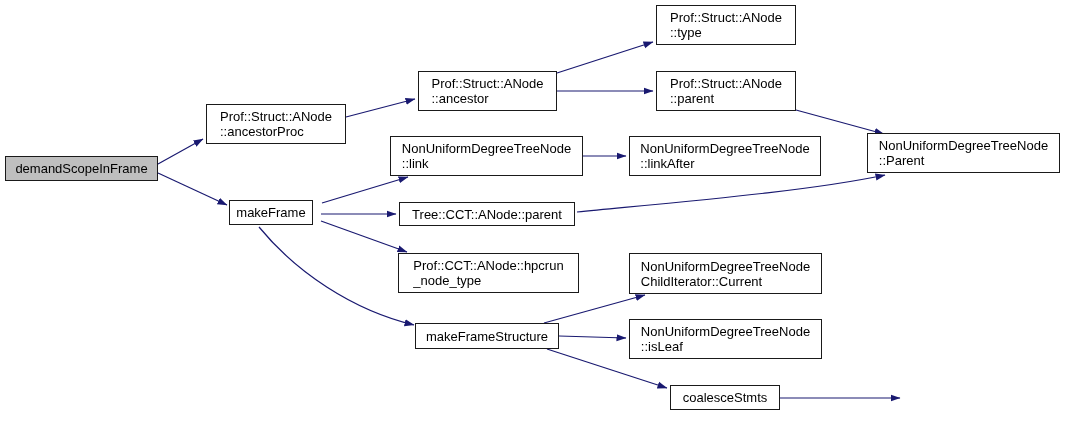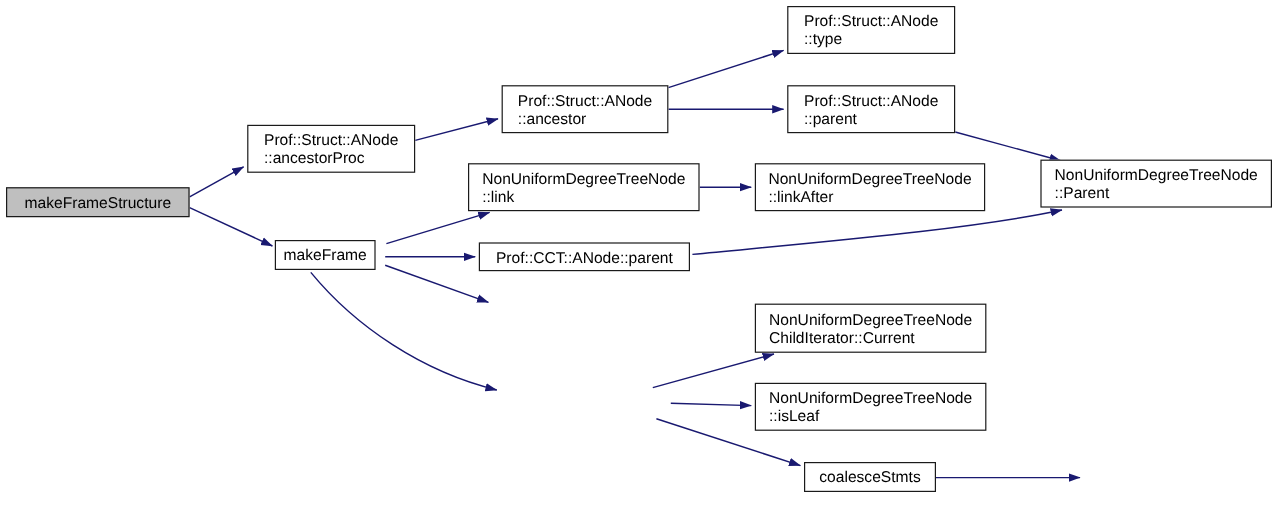--- a/index.html
+++ b/index.html
@@ -71,36 +71,39 @@
     <path class="edge" d="M321,214 L396,214" marker-end="url(#arrow)"></path>
     <path class="edge" d="M321,221 L407,252" marker-end="url(#arrow)"></path>
     <path class="edge" d="M259,227 C296,272 352,310 414,325" marker-end="url(#arrow)"></path>
     <path class="edge" d="M583,156 L626,156" marker-end="url(#arrow)"></path>
     <path class="edge" d="M544,323 L645,295" marker-end="url(#arrow)"></path>
     <path class="edge" d="M559,336 L626,338" marker-end="url(#arrow)"></path>
     <path class="edge" d="M547,349 L667,388" marker-end="url(#arrow)"></path>
     <path class="edge" d="M780,398 L900,398" marker-end="url(#arrow)"></path>
   </svg>
 
-  <div class="node highlight" style="left:5px;   top:156px; width:153px; height:25px;">makeFrameStructure</div>
+  <div class="node highlight" style="left:5px;   top:156px; width:153px; height:25px;">demandScopeInFrame</div>
   <div class="node" style="left:206px; top:104px; width:140px; height:40px;">Prof::Struct::ANode
 ::ancestorProc</div>
   <div class="node" style="left:418px; top:71px;  width:139px; height:40px;">Prof::Struct::ANode
 ::ancestor</div>
   <div class="node" style="left:656px; top:5px;   width:140px; height:40px;">Prof::Struct::ANode
 ::type</div>
   <div class="node" style="left:656px; top:71px;  width:140px; height:40px;">Prof::Struct::ANode
 ::parent</div>
   <div class="node" style="left:867px; top:133px; width:193px; height:40px;">NonUniformDegreeTreeNode
 ::Parent</div>
   <div class="node" style="left:390px; top:136px; width:193px; height:40px;">NonUniformDegreeTreeNode
 ::link</div>
   <div class="node" style="left:629px; top:136px; width:192px; height:40px;">NonUniformDegreeTreeNode
 ::linkAfter</div>
   <div class="node" style="left:229px; top:200px; width:84px;  height:25px;">makeFrame</div>
-  <div class="node" style="left:399px; top:202px; width:176px; height:24px;">Prof::CCT::ANode::parent</div>
+  <div class="node" style="left:399px; top:202px; width:176px; height:24px;">Tree::CCT::ANode::parent</div>
+  <div class="node" style="left:398px; top:253px; width:181px; height:40px;">Prof::CCT::ANode::hpcrun
+_node_type</div>
+  <div class="node" style="left:415px; top:323px; width:144px; height:26px;">makeFrameStructure</div>
   <div class="node" style="left:629px; top:253px; width:193px; height:41px;">NonUniformDegreeTreeNode
 ChildIterator::Current</div>
   <div class="node" style="left:629px; top:319px; width:193px; height:40px;">NonUniformDegreeTreeNode
 ::isLeaf</div>
   <div class="node" style="left:670px; top:385px; width:110px; height:25px;">coalesceStmts</div>
 
 </div>
 
 </body></html>

